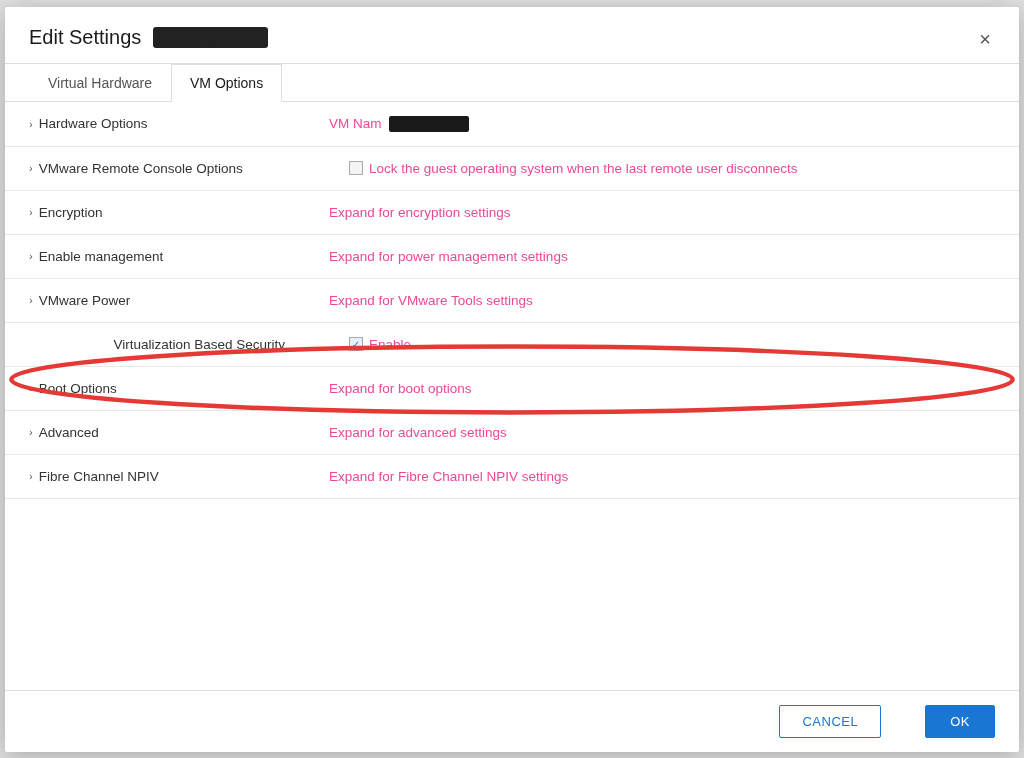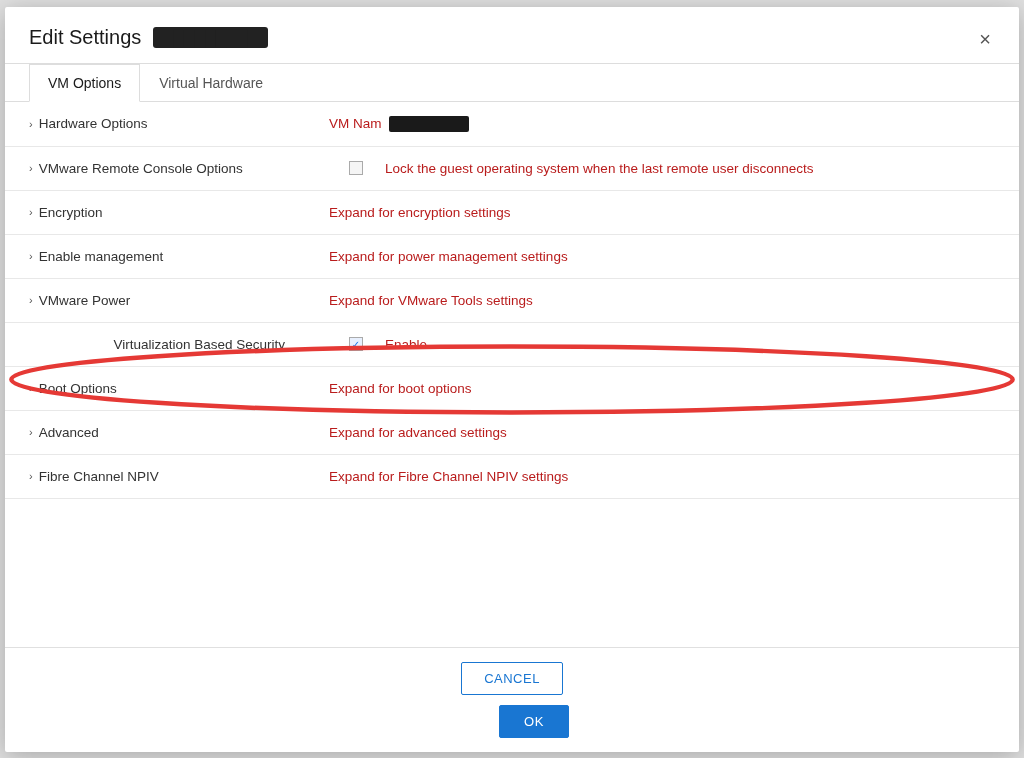--- a/index.html
+++ b/index.html
@@ -102,21 +102,21 @@
       padding: 14px 20px 14px 24px;
       font-size: 13.5px;
       color: #333;
       vertical-align: middle;
     }
     .settings-table td:first-child {
       width: 300px;
       color: #333;
     }
     .settings-table td:last-child {
-      color: #b91c1c;
+      color: #ec4899;
     }
     .row-expand {
       display: flex;
       align-items: center;
       gap: 6px;
       cursor: pointer;
     }
     .chevron {
       color: #555;
       font-size: 11px;
@@ -132,21 +132,21 @@
     }
     .vbs-row td:first-child {
       font-weight: 400;
       color: #333;
       padding-left: 24px;
       text-align: right;
     }
     .checkbox-row {
       display: flex;
       align-items: center;
-      gap: 22px;
+      gap: 6px;
       padding-left: 20px;
     }
     .checkbox-custom {
       width: 14px;
       height: 14px;
       border: 1px solid #aaa;
       background: #e8f0fe;
       display: inline-flex;
       align-items: center;
       justify-content: center;
@@ -162,26 +162,25 @@
       height: 14px;
       border: 1px solid #aaa;
       background: #f5f5f5;
       display: inline-flex;
       align-items: center;
       justify-content: center;
       flex-shrink: 0;
     }
     .dialog-footer {
       display: flex;
+      justify-content: flex-end;
       align-items: center;
       padding: 14px 24px;
       border-top: 1px solid #e0e0e0;
-      gap: 10px;
-      flex-shrink: 0;
-      flex-direction: column;
+      flex-shrink: 0;
     }
     .btn-cancel {
       padding: 8px 22px;
       font-size: 13px;
       border: 1px solid #1976d2;
       background: #fff;
       color: #1976d2;
       cursor: pointer;
       border-radius: 2px;
       letter-spacing: 0.5px;
@@ -234,22 +233,22 @@
 
   <div class="dialog-header">
     <div class="dialog-title-area">
       <span class="dialog-title">Edit Settings</span>
       <span class="dialog-title-vm">███████</span>
     </div>
     <button class="close-btn">×</button>
   </div>
 
   <div class="tabs">
+    <div class="tab">Virtual Hardware</div>
     <div class="tab active">VM Options</div>
-    <div class="tab">Virtual Hardware</div>
   </div>
 
   <div class="dialog-body">
     <svg class="oval-svg" viewBox="0 0 800 60" xmlns="http://www.w3.org/2000/svg">
             <ellipse cx="400" cy="30" rx="395" ry="26" fill="none" stroke="#e53935" stroke-width="3.5" stroke-linecap="round"></ellipse>
           </svg>
       <table class="settings-table">
       <tbody>
 
         <tr>

